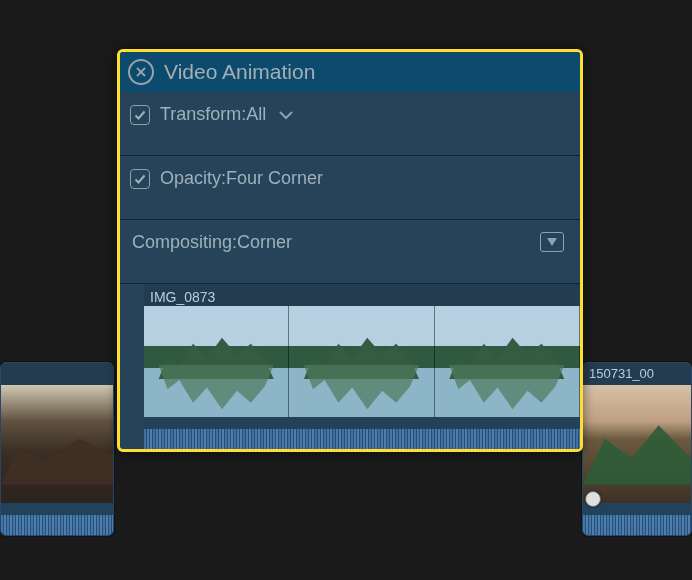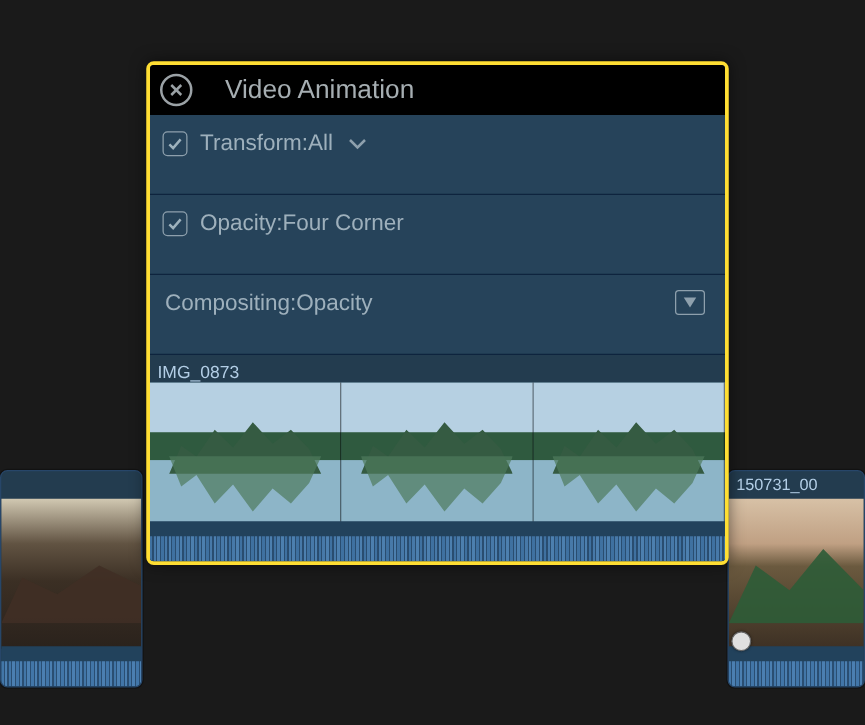--- a/index.html
+++ b/index.html
@@ -19,25 +19,25 @@
     top: 49px;
     width: 460px;
     border: 3px solid #ffde33;
     border-radius: 6px;
     box-shadow: 0 0 12px rgba(0,0,0,0.5);
     background: #26435a;
     overflow: hidden;
   }
   .title-bar {
     height: 40px;
-    background: #000000;
+    background: #0c4a6e;
     display: flex;
     align-items: center;
     padding: 0 8px;
-    gap: 26px;
+    gap: 10px;
   }
   .close-btn {
     width: 22px;
     height: 22px;
     border: 2px solid #9ba2a6;
     border-radius: 50%;
     display: flex;
     align-items: center;
     justify-content: center;
   }
@@ -95,20 +95,21 @@
     justify-content: center;
   }
   .expand-btn svg { display: block; }
 
   .clip-row {
     height: 165px;
     padding: 0;
     position: relative;
     background: #233c4f;
     overflow: hidden;
+    margin-left: 24px;
   }
   .clip-name {
     font-size: 14px;
     color: #b3cee6;
     padding: 2px 6px 0 6px;
     position: absolute;
     top: 3px;
     left: 0;
     z-index: 3;
   }
@@ -162,21 +163,21 @@
     height:20px;
     background: repeating-linear-gradient(90deg,
       #4276a8 0 2px, #2a4e72 2px 3px, #4b7fb1 3px 5px, #2a4e72 5px 6px,
       #5186b8 6px 8px, #2a4e72 8px 9px);
     opacity:0.9;
   }
 
   
   .clip-left, .clip-right {
     position:absolute;
-    top: 376px;
+    top: 362px;
     height: 172px;
     border: 1px solid #274669;
     border-radius: 6px;
     overflow:hidden;
     background:#233c4f;
     box-shadow: 0 0 0 1px rgba(0,0,0,0.3);
   }
   .clip-left { left: 0; width: 112px; }
   .clip-right { right: 0; width: 108px; }
   .neighbor-filmstrip {
@@ -279,21 +280,21 @@
               <polyline points="1.5,6.5 4.5,9.5 10.5,2.5"></polyline>
             </svg>
         </div>
         <div class="row-label">Opacity:Four Corner</div>
       </div>
     </div>
 
     <div class="row">
       <div class="row-content">
         <div class="checkbox hidden"></div>
-        <div class="row-label" style="margin-left:-28px">Compositing:Opacity</div>
+        <div class="row-label" style="margin-left:-28px">Compositing:Corner</div>
       </div>
       <div class="expand-btn">
         <svg width="12" height="10" viewBox="0 0 12 10">
             <polygon points="1,1 11,1 6,9" fill="#8ea0ad"></polygon>
           </svg>
       </div>
     </div>
 
     <div class="row clip-row">
       <div class="clip-name">IMG_0873</div>

